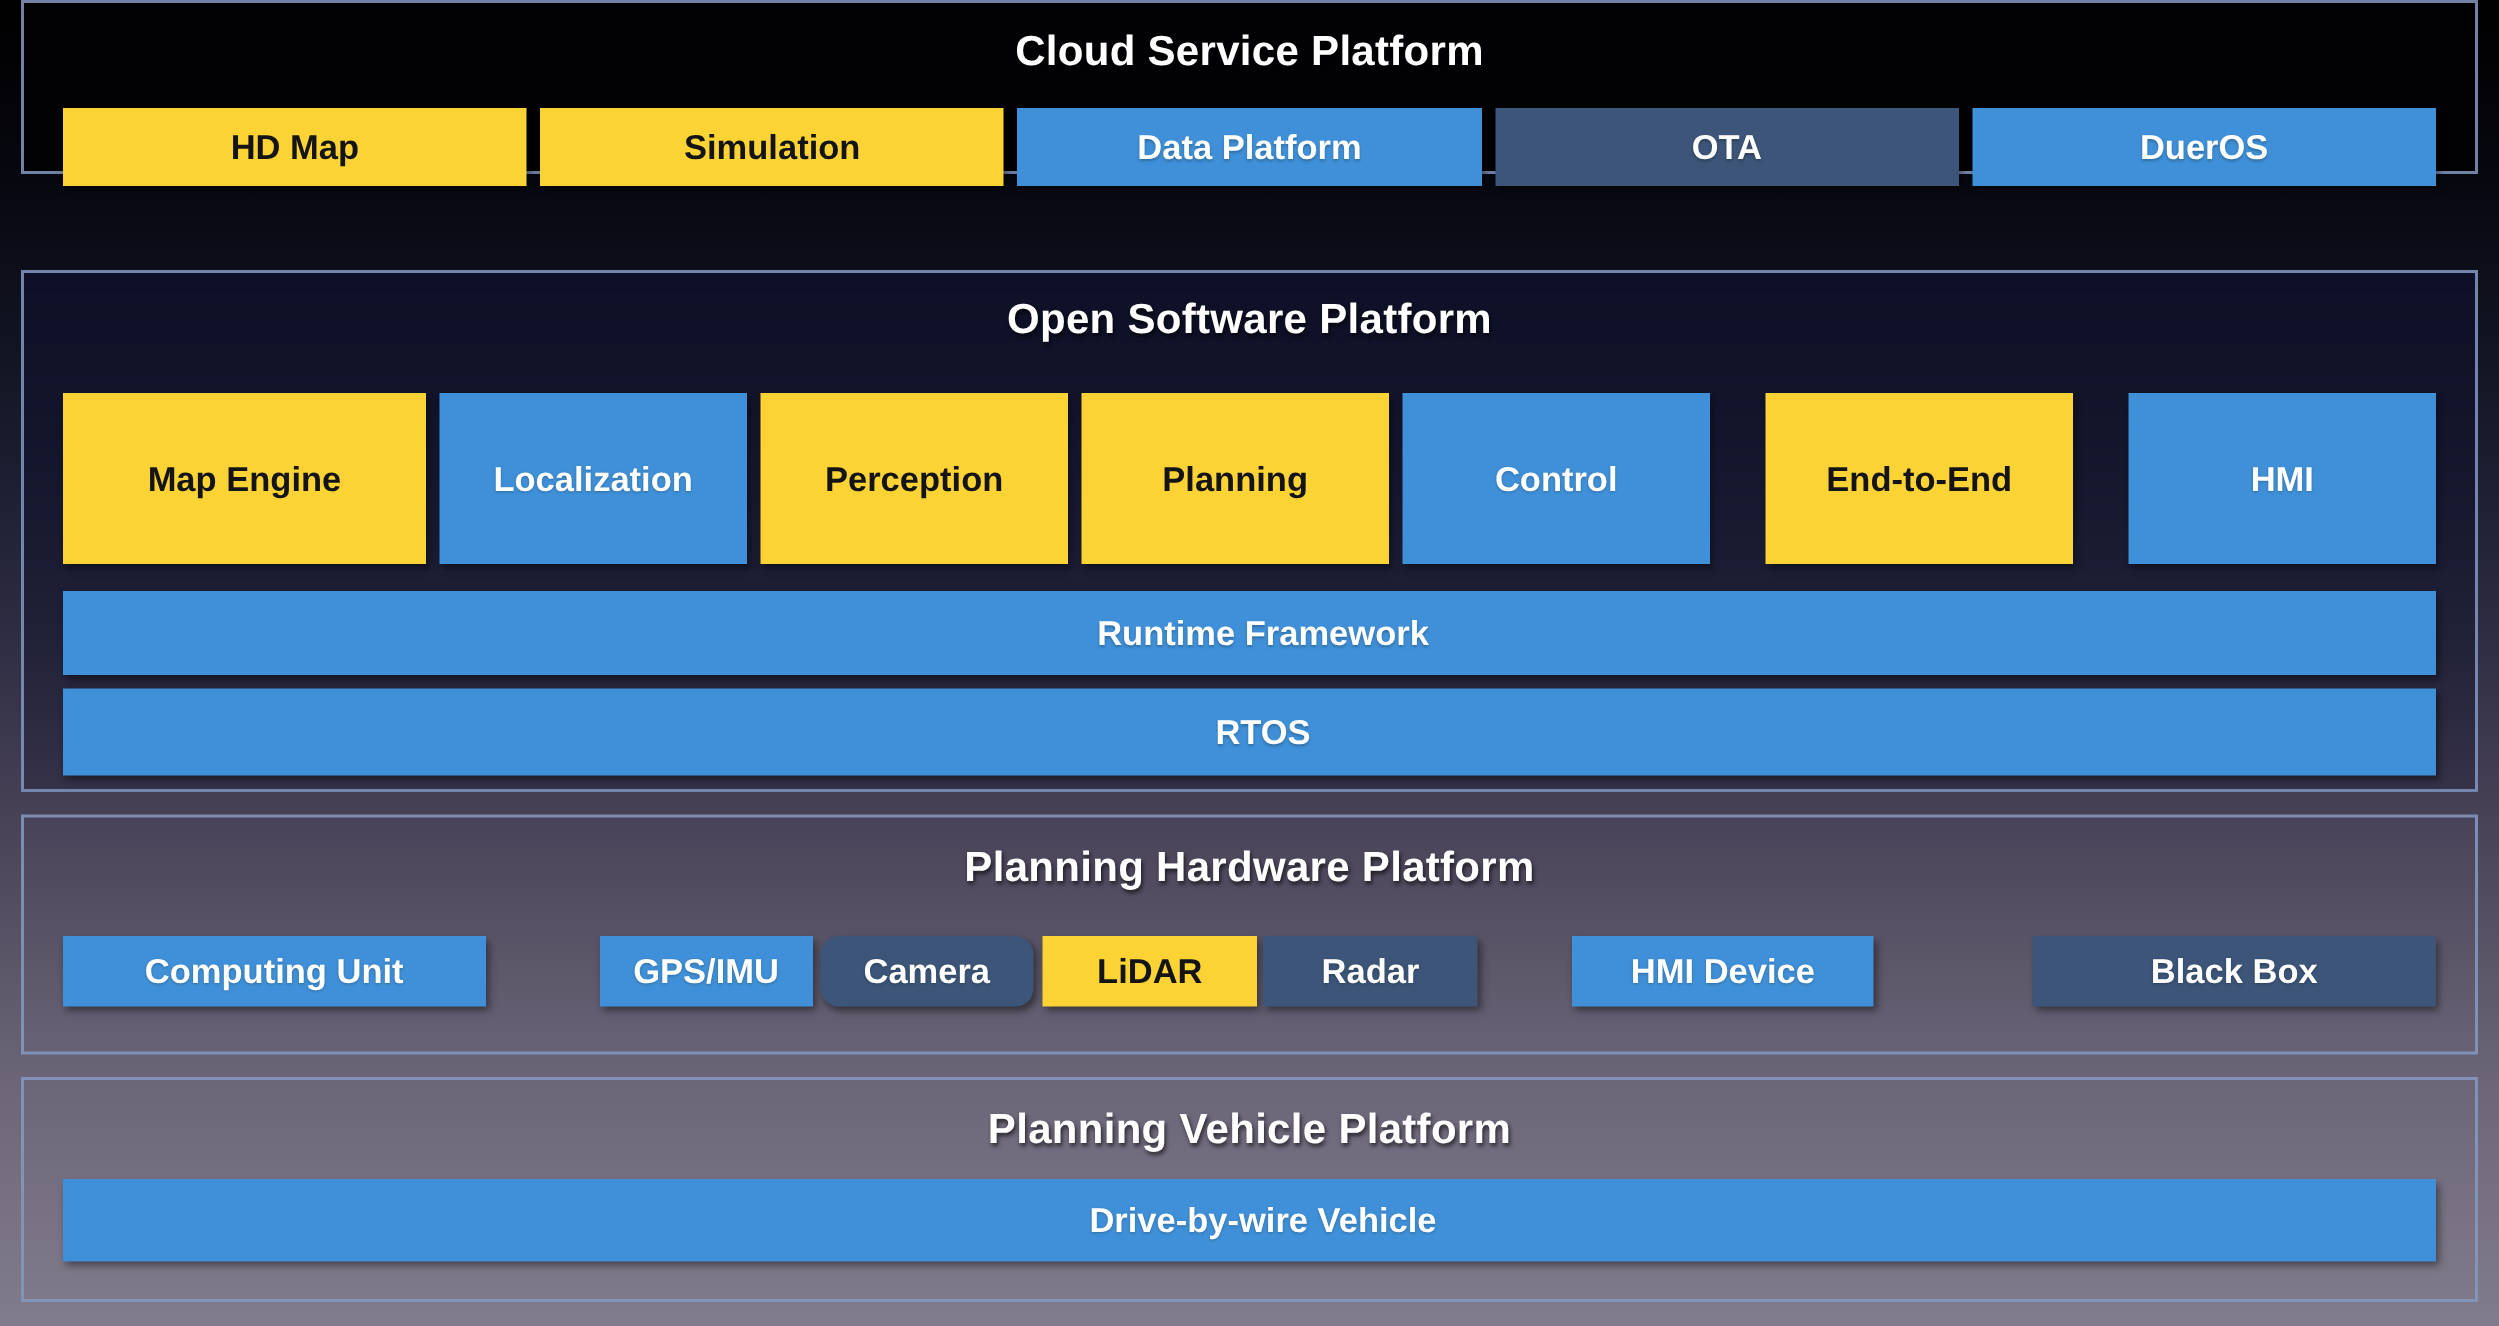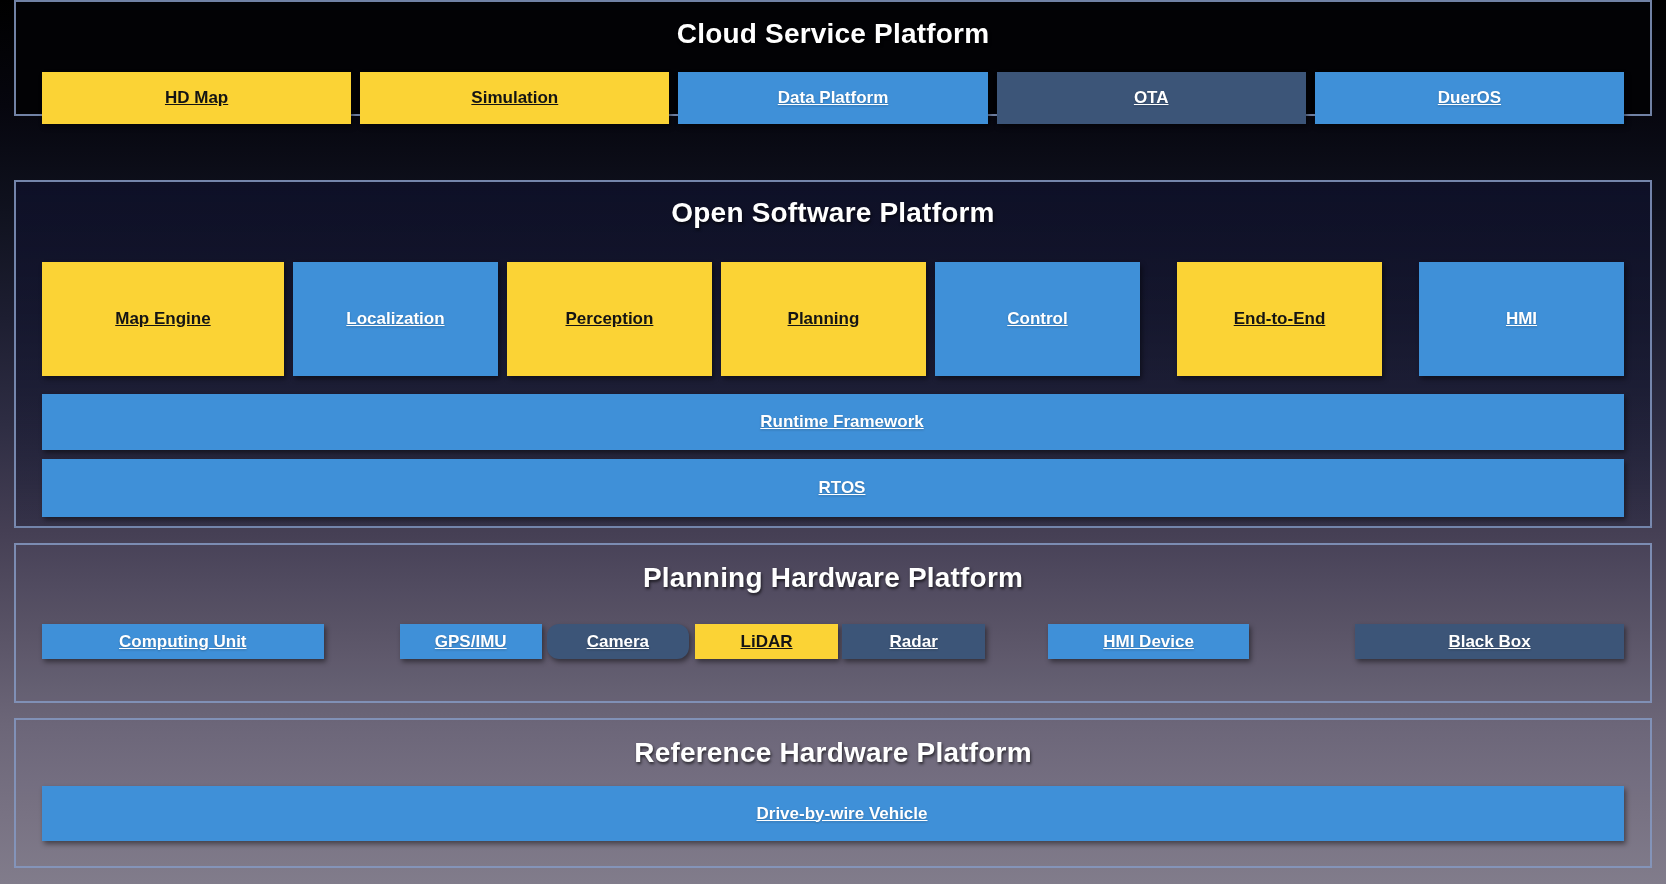--- a/index.html
+++ b/index.html
@@ -49,43 +49,42 @@
   .panel-s1 .panel-title { padding-top: 16px; }
   .panel-s2 .panel-title { padding-top: 15px; }
   .panel-s3 .panel-title { padding-top: 17px; }
   .panel-s4 .panel-title { padding-top: 17px; }
 
   .box, .bar {
     display: flex;
     align-items: center;
     justify-content: center;
     font-weight: bold;
-    font-size: 17px;
+    font-size: 23px;
     box-shadow: 2px 3px 5px rgba(0,0,0,0.45);
     text-align: center;
-    text-decoration: underline;
   }
   .c-yellow { background: #FBD335; color: #141414; }
   .c-blue   { background: #3F90D8; color: #ffffff; text-shadow: 0 1px 2px rgba(0,0,0,0.25); }
   .c-slate  { background: #3C5578; color: #ffffff; text-shadow: 0 1px 2px rgba(0,0,0,0.25); }
 
   
   .cloud-row { display: flex; gap: 9px; margin-top: 22px; height: 52px; }
   .cloud-row .box { flex: 1; }
 
   
   .module-row { display: flex; gap: 9px; margin-top: 33px; height: 114px; }
   .module-row .box { flex: 1; }
   .module-row .box.wide { flex: 1.18; }
   .module-row .box.gap-left { margin-left: 28px; }
   .bar { height: 56px; margin-top: 18px; padding-left: 18px; }
   .bar.bar-rtos { height: 58px; margin-top: 9px; }
 
   
-  .hw-row { position: relative; margin-top: 30px; height: 35px; }
+  .hw-row { position: relative; margin-top: 30px; height: 47px; }
   .hw-row .box { position: absolute; top: 0; height: 100%; }
   .hw-computing { left: 0%;     width: 17.8%; }
   .hw-gps       { left: 22.6%;  width: 9.0%;  }
   .hw-camera    { left: 31.9%;  width: 9.0%; border-radius: 12px;  }
   .hw-lidar     { left: 41.3%;  width: 9.0%;  }
   .hw-radar     { left: 50.6%;  width: 9.0%;  }
   .hw-hmi       { left: 63.6%;  width: 12.7%; }
   .hw-blackbox  { left: 83.0%;  width: 17.0%; }
 
   
@@ -136,18 +135,18 @@
         <div class="box hw-lidar c-yellow">LiDAR</div>
         <div class="box hw-radar c-slate">Radar</div>
         <div class="box hw-hmi c-blue">HMI Device</div>
         <div class="box hw-blackbox c-slate">Black Box</div>
       </div>
     </div>
   </section>
 
   <section class="panel panel-s4">
     <div class="panel-inner">
-      <h2 class="panel-title">Reference Hardware Platform</h2>
+      <h2 class="panel-title">Planning Vehicle Platform</h2>
       <div class="bar vehicle-bar c-blue">Drive-by-wire Vehicle</div>
     </div>
   </section>
 
 </div>
 
 </body></html>

